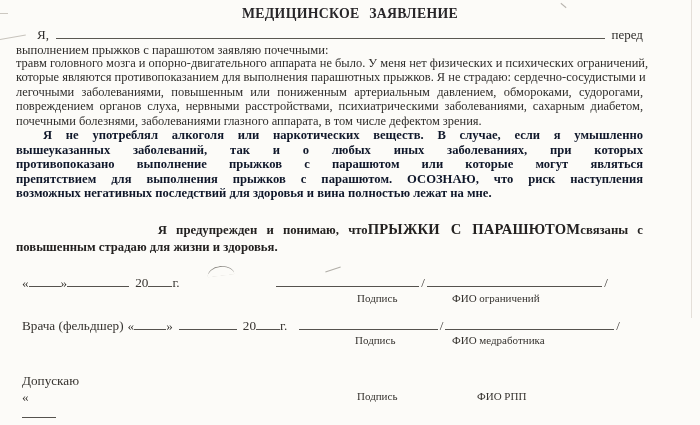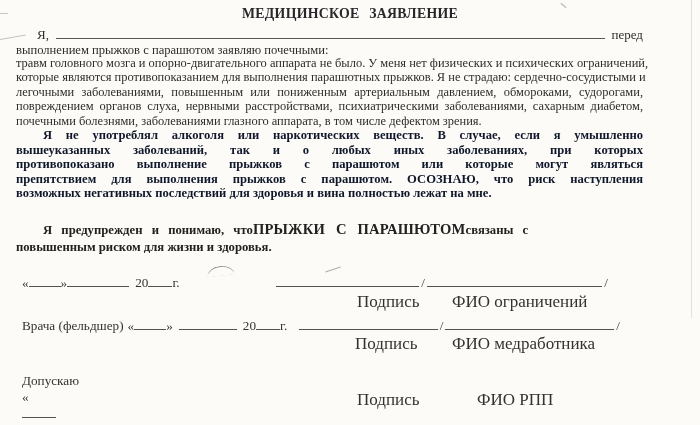--- a/index.html
+++ b/index.html
@@ -28,37 +28,37 @@
   
   .para{left:16px;width:627px;font-size:12.45px;}
   .para .jl{height:14.45px;line-height:14.45px;text-align:justify;text-align-last:justify;white-space:nowrap;}
   .para .jl.last{text-align:left;text-align-last:left;}
   .para .jl.ind{padding-left:27px;}
   #para1{top:56px;}
   #para2{top:128px;font-weight:bold;color:#0f172a;font-size:12.6px;}
   #para2 .jl{height:14.6px;line-height:14.6px;}
   
   #para3{top:221px;left:16px;width:627px;font-weight:bold;color:#232120;font-size:12.7px;}
-  .p3l1{display:flex;justify-content:flex-start;align-items:baseline;padding-left:27px;height:16px;}
+  .p3l1{display:flex;justify-content:flex-end;align-items:baseline;padding-left:27px;height:16px;}
   .p3l1 .pre{word-spacing:6px;}
   .p3l1 .suf{word-spacing:6px;}
   .p3emph{font-size:14.6px;word-spacing:7px;letter-spacing:.2px;}
   .p3l2{margin-top:3px;line-height:15px;}
   
   .sigrow{display:flex;align-items:baseline;font-size:13.2px;color:#35322e;}
   #row1{top:274px;left:22px;width:588px;}
   #row2{top:317px;left:22px;width:600px;}
   #row3{top:373px;left:22px;width:596px;flex-direction:column;}
   .blank{border-bottom:1px solid #55524e;height:12px;display:block;}
   .b32{width:32px;} .b58{width:58px;} .b62{width:62px;} .b34{width:34px;} .b24{width:24px;} .b26{width:26px;}
   .sp6{width:6px;} .sp12{width:12px;} .gap96{width:96px;} .gap34{width:34px;} .sp4{width:4px;}
   .ul1{flex-grow:1;border-bottom:1px solid #55524e;height:12px;}
   .ul2{flex-grow:1.22;border-bottom:1px solid #55524e;height:12px;}
   .slash{padding:0 2px;color:#3b3835;}
-  .cap{font-size:17px;color:#35322e;}
+  .cap{font-size:11px;color:#35322e;}
   
   .art{background:transparent;pointer-events:none;}
   .art-diag{top:37px;left:-4px;width:30px;border-top:1.6px solid #c7c3bc;transform:rotate(-10deg);}
   .art-vline{top:0;left:691px;width:1px;height:318px;background:#ddd8d1;opacity:.8;}
   .art-tick{top:5px;left:560px;width:7px;border-top:1.4px solid #b8b4ae;transform:rotate(40deg);}
   .art-dash{top:13px;left:0;width:8px;border-top:1px solid #ccc8c1;}
   .art-pen1{top:266px;left:207px;width:27px;height:9px;border-top:1.6px solid #8f8c87;border-radius:50% 50% 0 0/100% 100% 0 0;transform:rotate(-7deg);}
   .art-pen2{top:269px;left:325px;width:16px;border-top:1.2px solid #b0ada7;transform:rotate(-18deg);}
 </style>
 </head>
@@ -88,21 +88,21 @@
   <div class="jl">препятствием для выполнения прыжков с парашютом. ОСОЗНАЮ, что риск наступления</div>
   <div class="jl last">возможных негативных последствий для здоровья и вина полностью лежат на мне.</div>
 </div>
 
 <div class="abs" id="para3">
   <div class="p3l1">
     <span class="pre">Я предупрежден и понимаю, что</span>
     <span class="p3emph">ПРЫЖКИ С ПАРАШЮТОМ</span>
     <span class="suf">связаны с</span>
   </div>
-  <div class="p3l2">повышенным риском для жизни и здоровья.</div>
+  <div class="p3l2">повышенным страдаю для жизни и здоровья.</div>
 </div>
 
 <div class="abs sigrow" id="row1">
   <span>«</span>
   <span class="blank b32"></span>
   <span>»</span>
   <span class="blank b62"></span>
   <span class="sp6"></span>
   <span>20</span>
   <span class="blank b24"></span>

